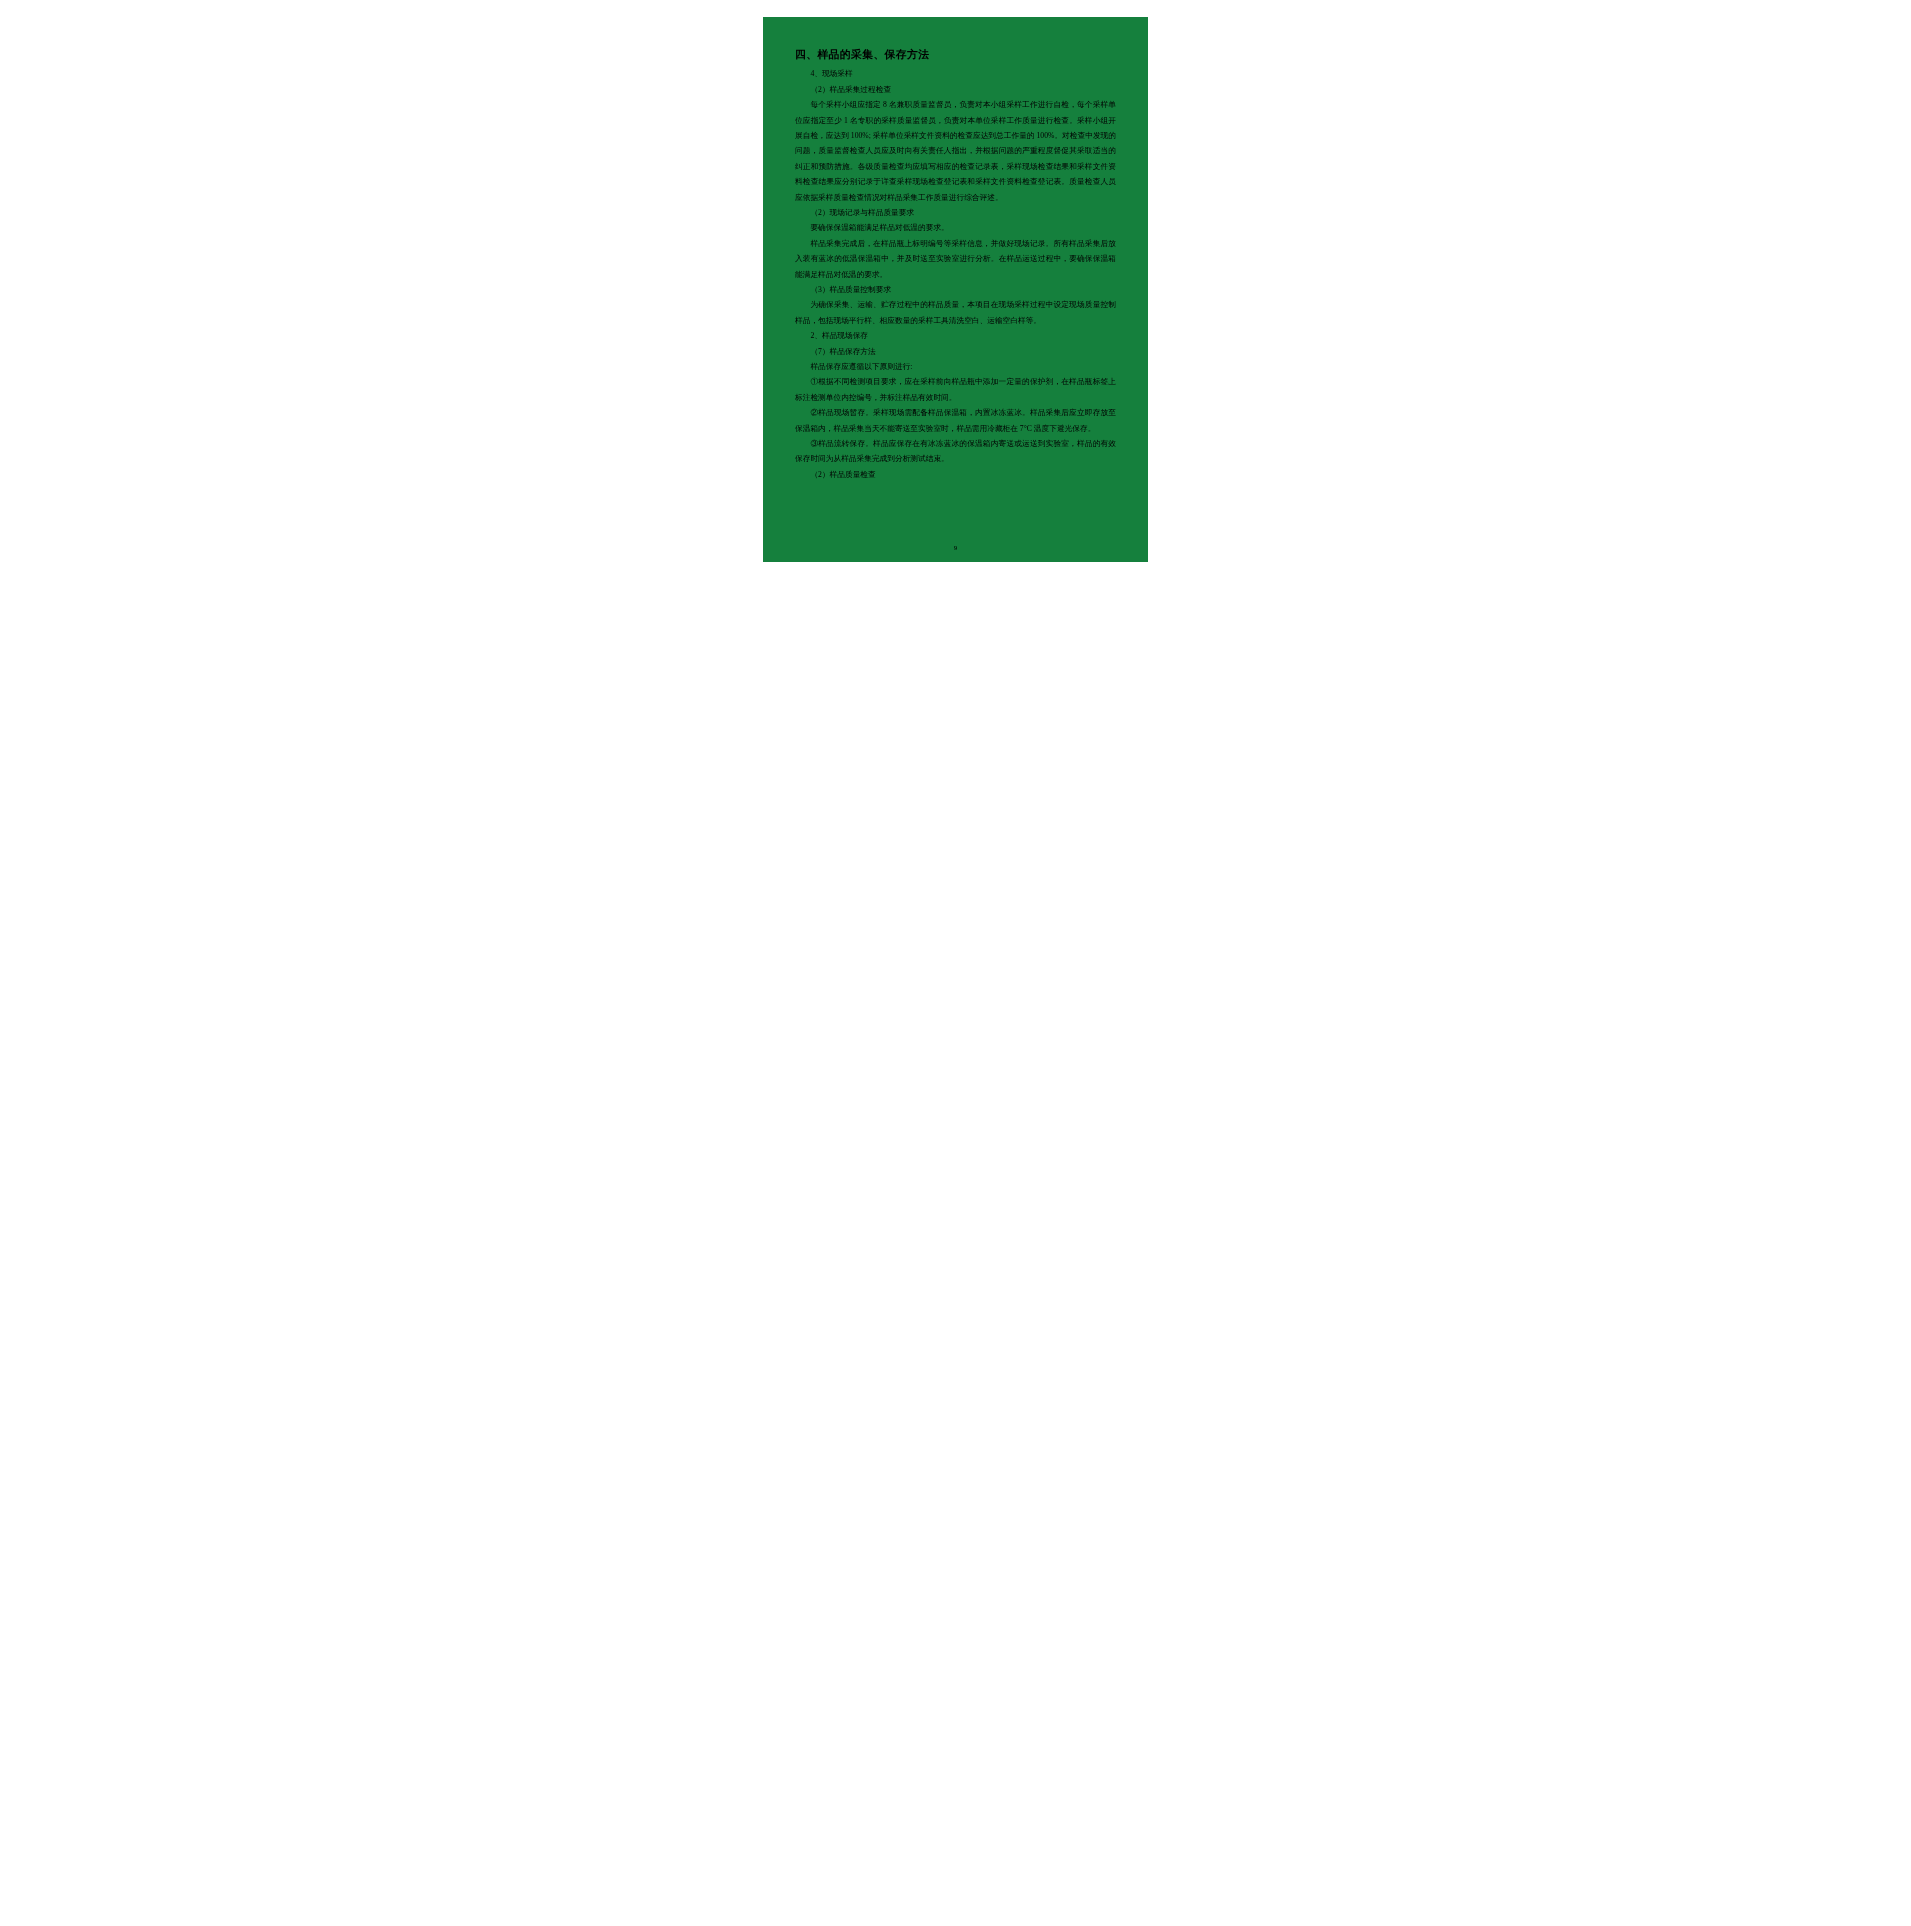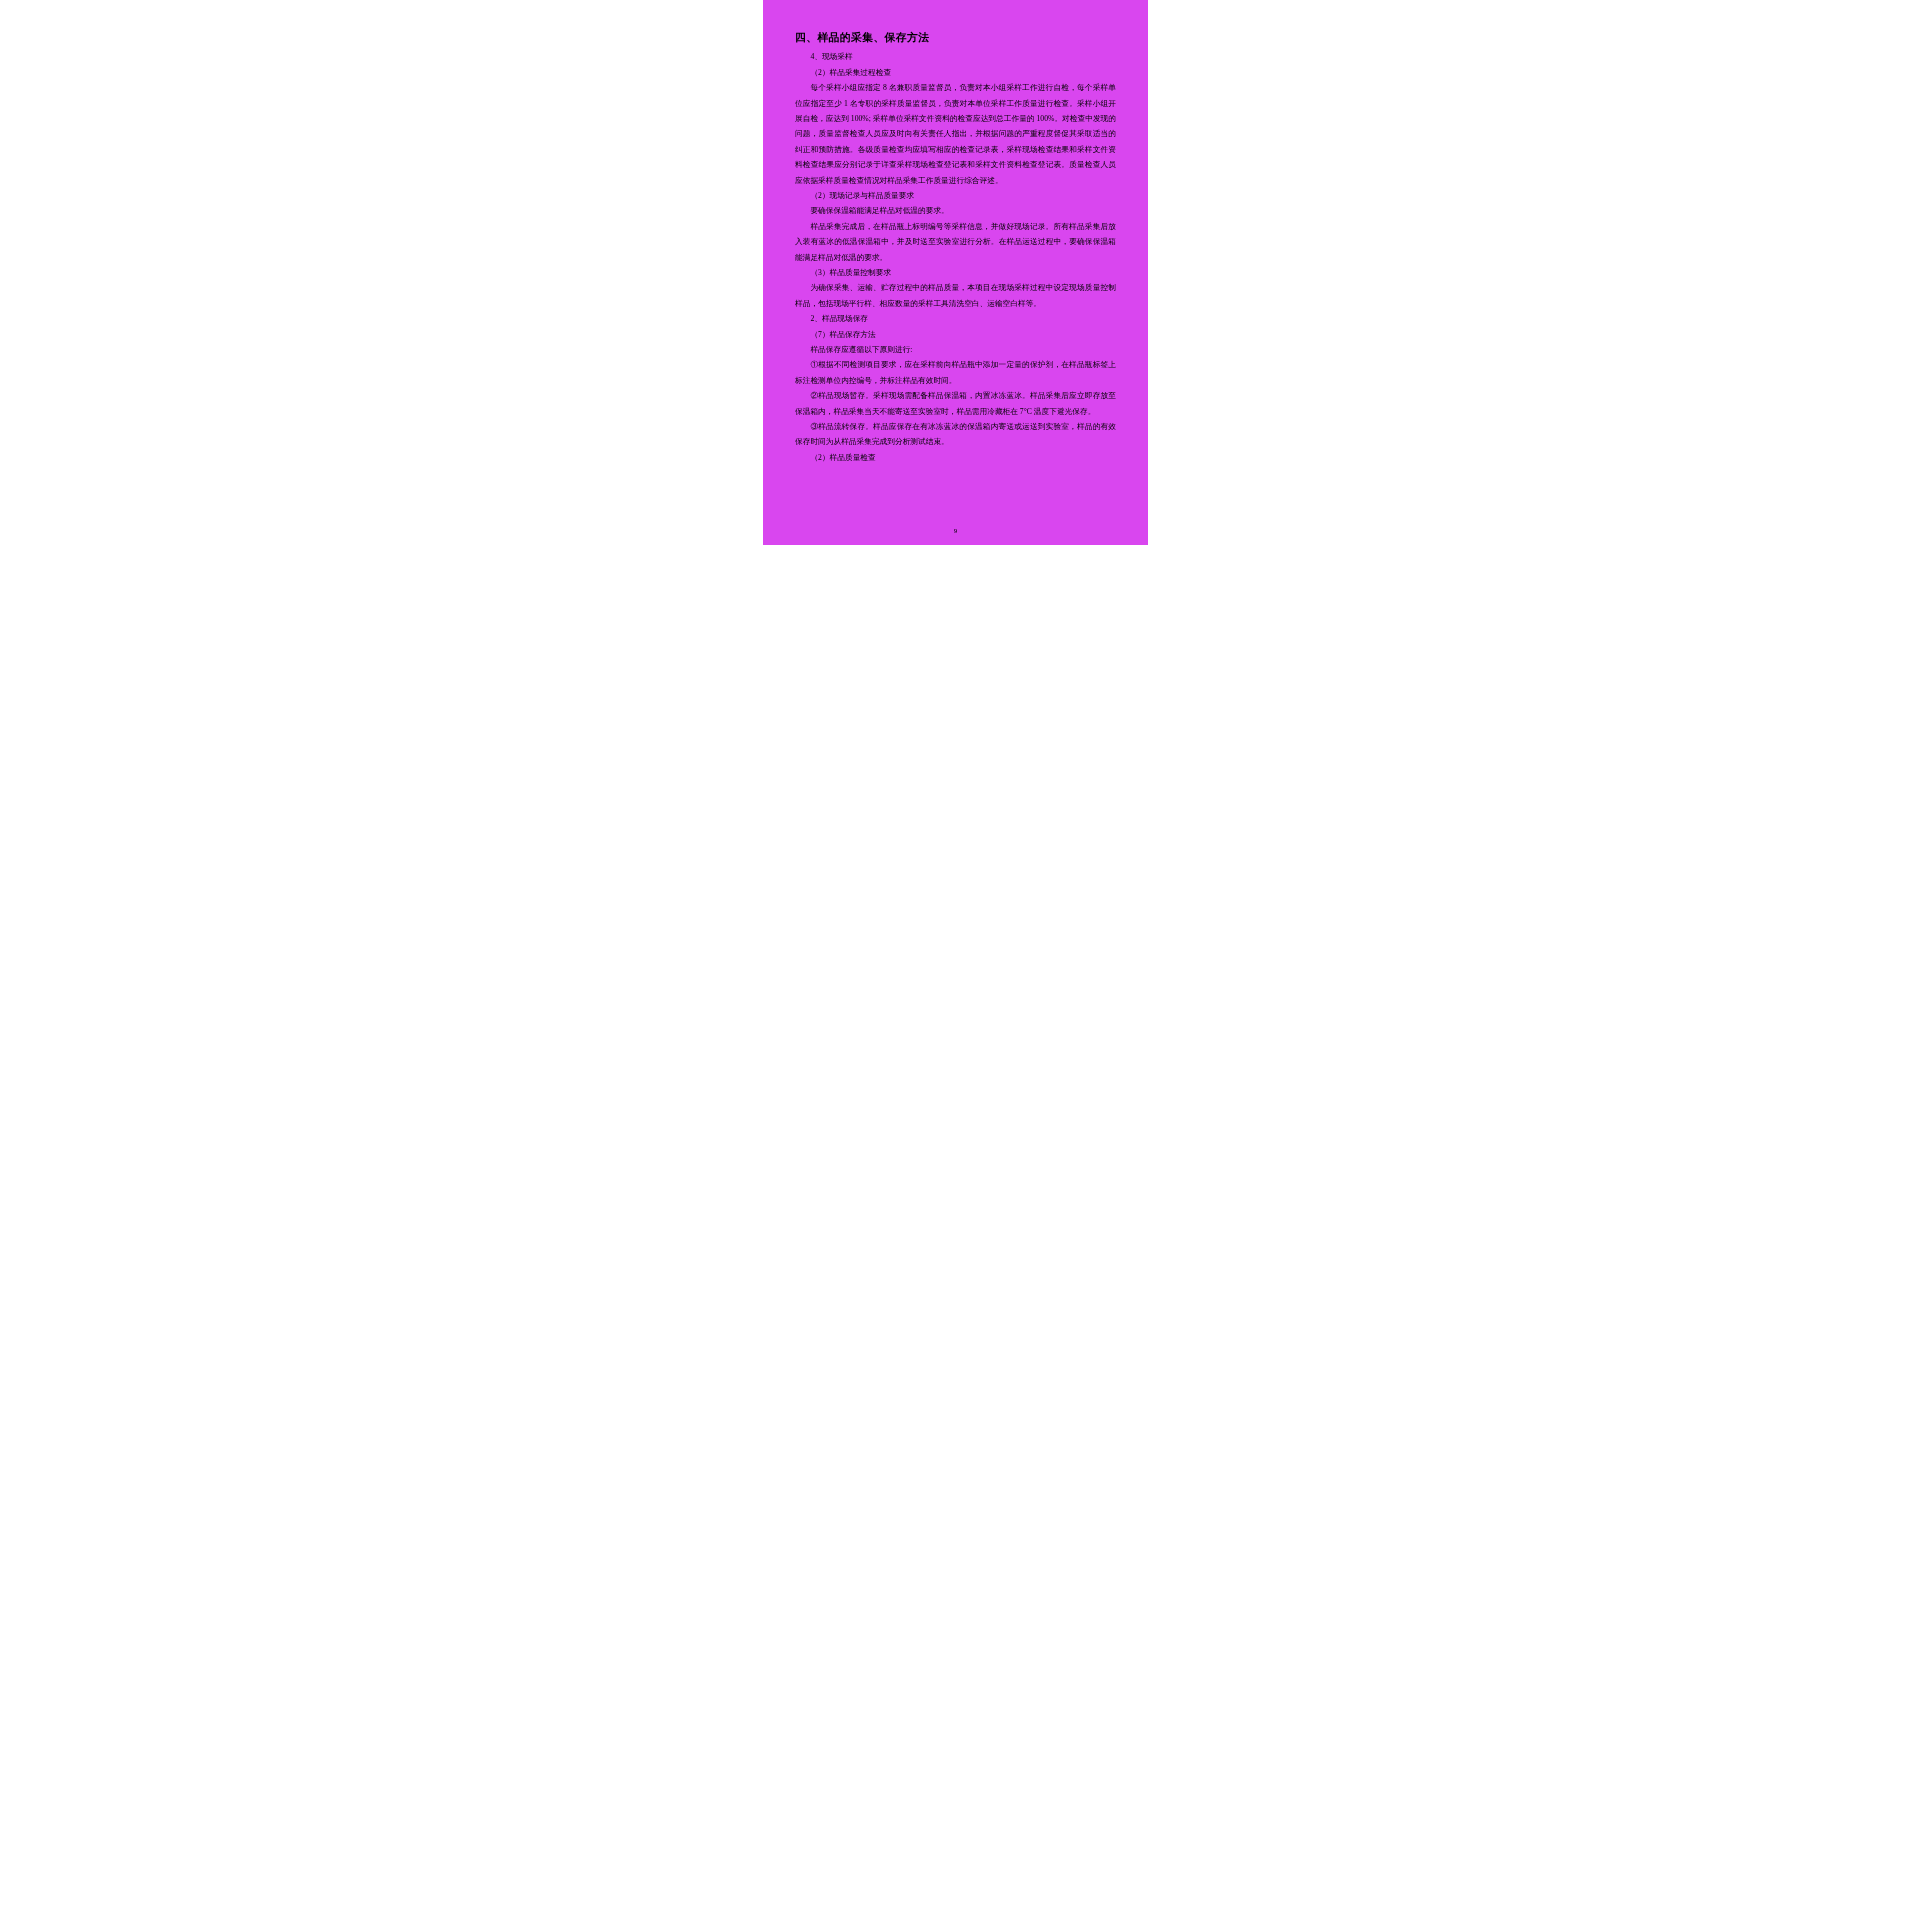--- a/index.html
+++ b/index.html
@@ -6,22 +6,22 @@
     margin: 0;
     padding: 0;
     background: #ffffff;
     font-family: "Liberation Serif", "DejaVu Serif", serif;
     color: #000000;
   }
   .page {
     position: relative;
     width: 385px;
     height: 545px;
-    margin: 0 auto;
-    background: #d946ef;
+    margin: 17px auto;
+    background: #15803d;
     box-sizing: border-box;
     padding: 28px 32px 23px 32px;
     overflow: hidden;
   }
   .doc-body {
     width: 100%;
   }
   .para {
     font-size: 7.7px;
     line-height: 15.4px;

